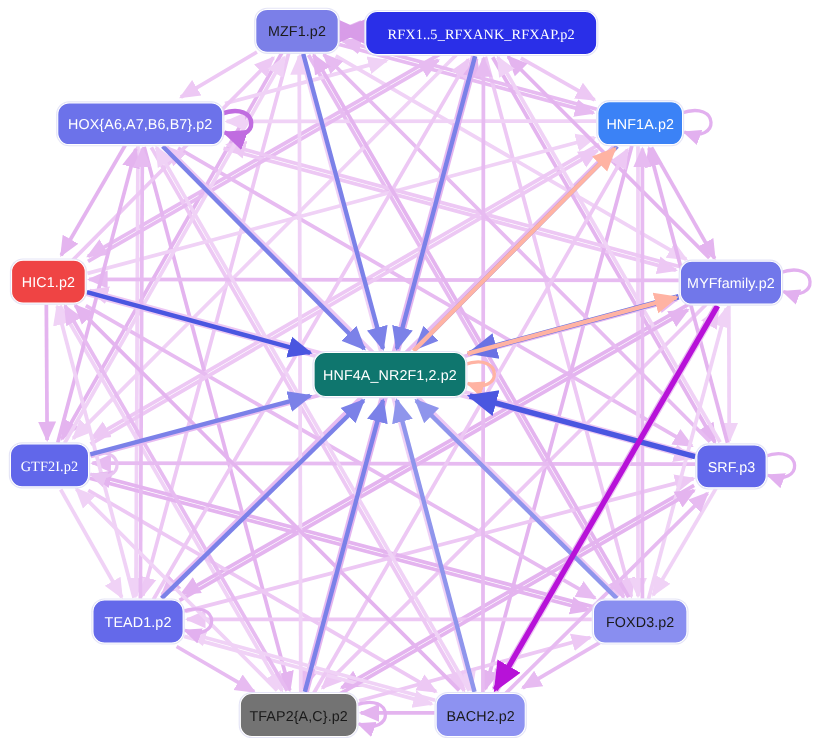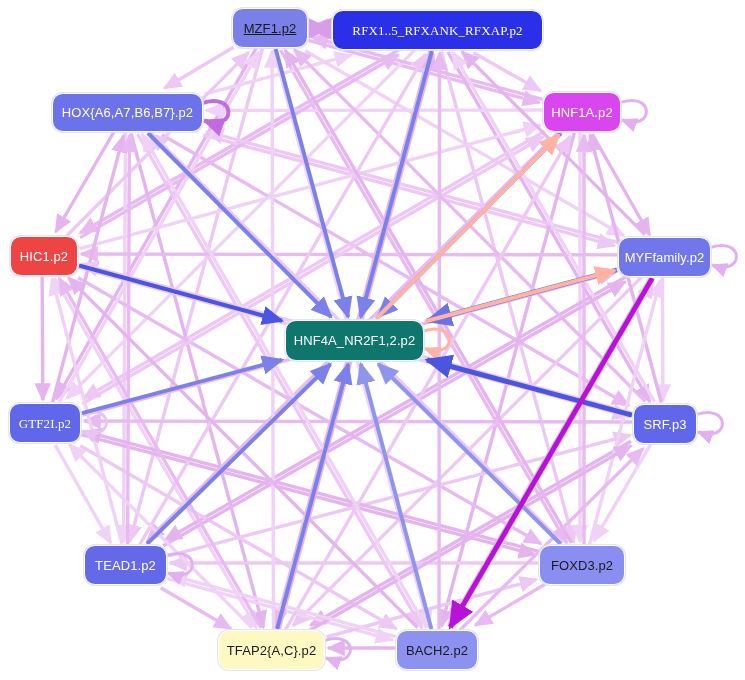--- a/index.html
+++ b/index.html
@@ -203,30 +203,30 @@
         <line x1="632" y1="415.1256038647343" x2="427" y2="359.9967793880837" stroke="#4a56e0" stroke-width="5" marker-end="url(#m4a56e0)"></line>
         <line x1="146.92093541202672" y1="544" x2="330.52895322939867" y2="364" stroke="#7b81e8" stroke-width="4" marker-end="url(#m7b81e8)"></line>
         <line x1="560.7193763919822" y1="544" x2="378.3140311804009" y2="364" stroke="#8f95ec" stroke-width="4" marker-end="url(#m8f95ec)"></line>
         <line x1="277.1316639741519" y1="629" x2="348.19789983844913" y2="364" stroke="#7b81e8" stroke-width="4" marker-end="url(#m7b81e8)"></line>
         <line x1="431.40226171243944" y1="629" x2="360.7641357027464" y2="364" stroke="#8f95ec" stroke-width="4" marker-end="url(#m8f95ec)"></line>
         <line x1="375.9059080962801" y1="319" x2="559.1006564551423" y2="135" stroke="#ffb3a3" stroke-width="4" marker-end="url(#mffb3a3)"></line>
         <line x1="425" y1="321.51048387096773" x2="615" y2="270.333064516129" stroke="#ffb3a3" stroke-width="4" marker-end="url(#mffb3a3)"></line>
         <line x1="652.3435114503817" y1="278" x2="450.3142493638677" y2="627" stroke="#b712d8" stroke-width="5" marker-end="url(#mb712d8)"></line>
       </g>
     </svg>
-<div class="node light" style="left: 232px; top: 8px; width: 76px; height: 40px; background: rgb(123, 127, 232); text-decoration: underline;">
+<div class="node light" style="left: 232px; top: 8px; width: 76px; height: 40px; background: rgb(123, 127, 232);">
       <span>MZF1.p2</span>
     </div>
     <div class="node dark" style="left: 332px; top: 10px; width: 211px; height: 40px; background: rgb(42, 47, 232); font-family: Liberation Serif, serif;">
       <span>RFX1..5_RFXANK_RFXAP.p2</span>
     </div>
     <div class="node dark" style="left: 52px; top: 93px; width: 151px; height: 39px; background: rgb(108, 114, 234);">
       <span>HOX{A6,A7,B6,B7}.p2</span>
     </div>
-    <div class="node dark" style="left: 543px; top: 92px; width: 78px; height: 40px; background: #d946ef;">
+    <div class="node dark" style="left: 543px; top: 92px; width: 78px; height: 40px; background: #3b82f6;">
       <span>HNF1A.p2</span>
     </div>
     <div class="node dark" style="left: 10px; top: 236px; width: 68px; height: 40px; background: #ef4444;">
       <span>HIC1.p2</span>
     </div>
     <div class="node dark" style="left: 618px; top: 237px; width: 93px; height: 40px; background: rgb(113, 119, 234);">
       <span>MYFfamily.p2</span>
     </div>
     <div class="node dark" style="left: 285px; top: 320px; width: 139px; height: 41px; background: #0f766e;">
       <span>HNF4A_NR2F1,2.p2</span>
@@ -236,19 +236,19 @@
     </div>
     <div class="node dark" style="left: 633px; top: 404px; width: 64px; height: 40px; background: rgb(97, 103, 234);">
       <span>SRF.p3</span>
     </div>
     <div class="node dark" style="left: 84px; top: 545px; width: 83px; height: 40px; background: rgb(100, 105, 234);">
       <span>TEAD1.p2</span>
     </div>
     <div class="node light" style="left: 539px; top: 545px; width: 86px; height: 40px; background: rgb(137, 142, 240);">
       <span>FOXD3.p2</span>
     </div>
-    <div class="node light" style="left: 218px; top: 630px; width: 107px; height: 40px; background: #fef9c3;">
+    <div class="node light" style="left: 218px; top: 630px; width: 107px; height: 40px; background: #737373;">
       <span>TFAP2{A,C}.p2</span>
     </div>
     <div class="node light" style="left: 396px; top: 630px; width: 82px; height: 40px; background: rgb(141, 146, 241);">
       <span>BACH2.p2</span>
     </div>
   </div>
 
 </body></html>

